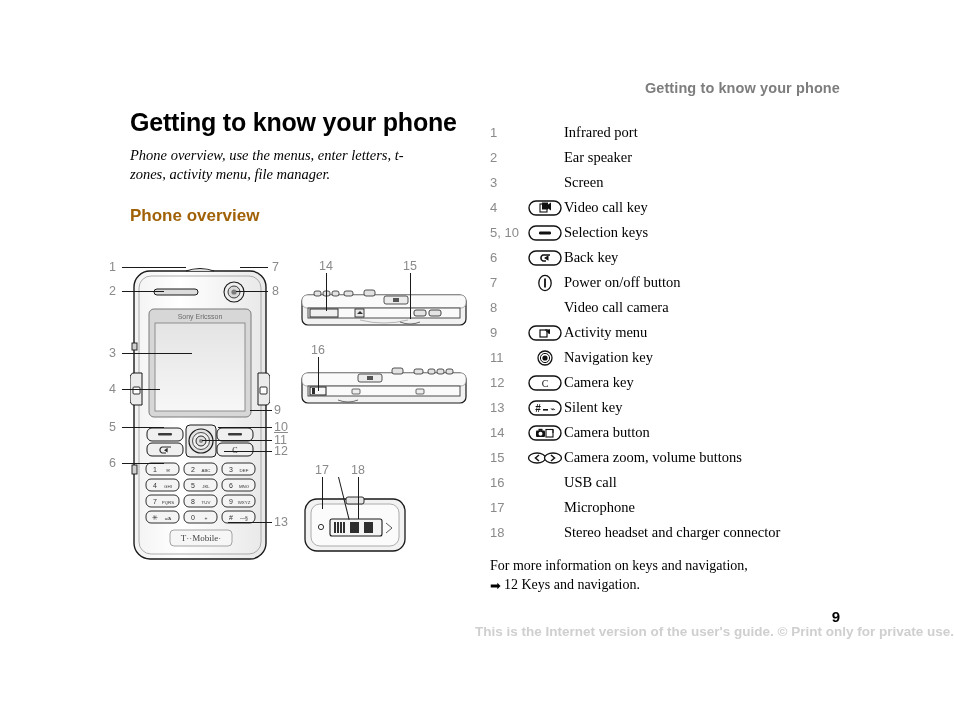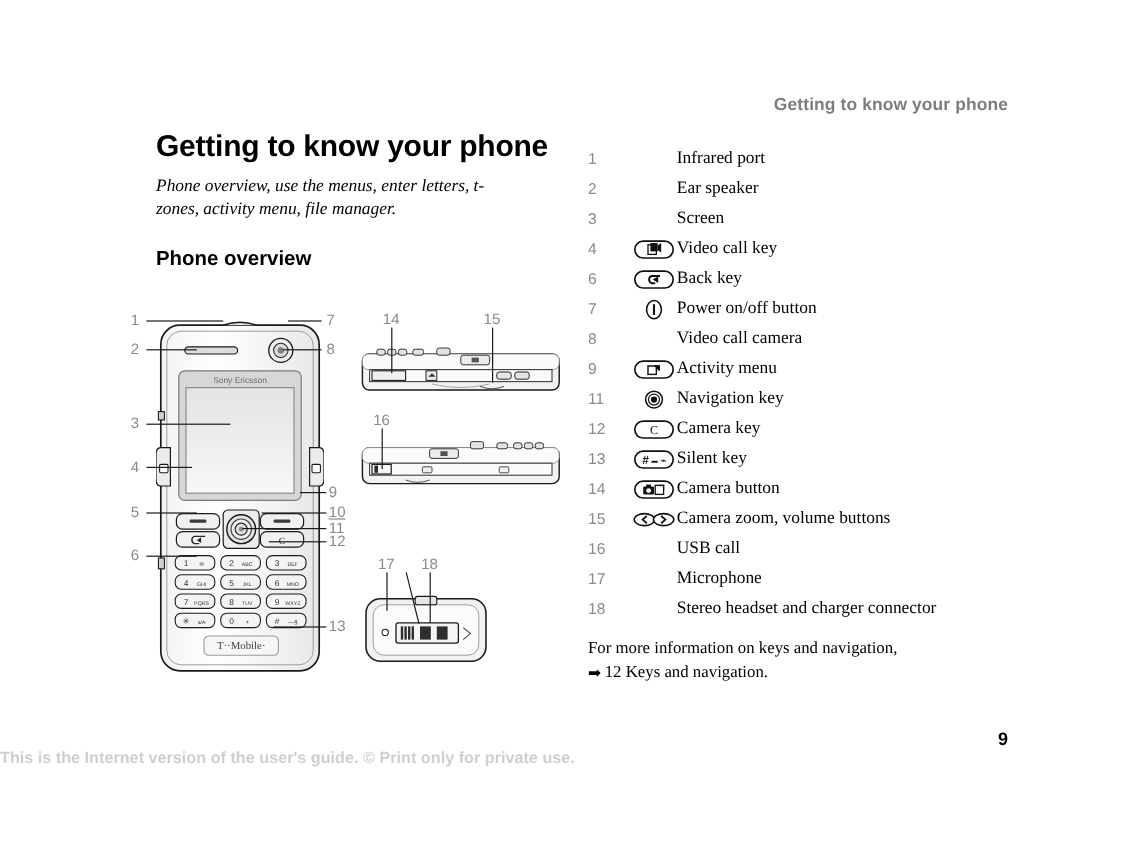--- a/index.html
+++ b/index.html
@@ -49,21 +49,21 @@
     font-size: 14.5px;
     line-height: 1.3;
     color: #000;
     margin: 10px 0 0 0;
     width: 300px;
   }
   #section-title {
     font-family: "Liberation Sans", sans-serif;
     font-weight: bold;
     font-size: 17px;
-    color: #000000;
+    color: #a16207;
     margin: 22px 0 0 0;
   }
 
   
   #figure {
     position: absolute;
     left: 100px;
     top: 255px;
     width: 370px;
     height: 310px;
@@ -135,21 +135,21 @@
     margin-right: 3px;
     transform: translateY(1px);
   }
 
   
   #footer-note {
     position: absolute;
     left: 0;
     right: 0;
     top: 624px;
-    text-align: left;
+    text-align: right;
     font-family: "Liberation Sans", sans-serif;
     font-weight: bold;
     font-size: 13.5px;
     color: #cfcfcf;
   }
   #page-number {
     position: absolute;
     right: 114px;
     top: 608px;
     font-family: "Liberation Sans", sans-serif;
@@ -425,20 +425,30 @@
       <svg width="34" height="16" viewBox="0 0 34 16">
         <rect x="1" y="1" width="32" height="14" rx="7" fill="#fff" stroke="#111" stroke-width="1.4"></rect>
         <rect x="12" y="4" width="7" height="8" fill="#fff" stroke="#111" stroke-width="1.1"></rect>
         <rect x="14" y="2.5" width="6" height="7" fill="#111"></rect>
         <path d="M20 4.5 l3 -2 v8 l-3 -2 z" fill="#111"></path>
       </svg>
     </span>
     <span class="legend-label">Video call key</span>
   </div>
 
+  <div class="legend-row">
+    <span class="legend-num">5, 10</span>
+    <span class="legend-icon">
+      <svg width="34" height="16" viewBox="0 0 34 16">
+        <rect x="1" y="1" width="32" height="14" rx="7" fill="#fff" stroke="#111" stroke-width="1.4"></rect>
+        <rect x="11" y="6.6" width="12" height="2.8" rx="1.2" fill="#111"></rect>
+      </svg>
+    </span>
+    <span class="legend-label">Selection keys</span>
+  </div>
 
   <div class="legend-row">
     <span class="legend-num">6</span>
     <span class="legend-icon">
       <svg width="34" height="16" viewBox="0 0 34 16">
         <rect x="1" y="1" width="32" height="14" rx="7" fill="#fff" stroke="#111" stroke-width="1.4"></rect>
         <path d="M22 5 h-7 a3.2 3.2 0 0 0 0 6 h3" fill="none" stroke="#111" stroke-width="1.6"></path>
         <path d="M16 8 l4.5 -2.8 v5.6 z" fill="#111"></path>
       </svg>
     </span>

